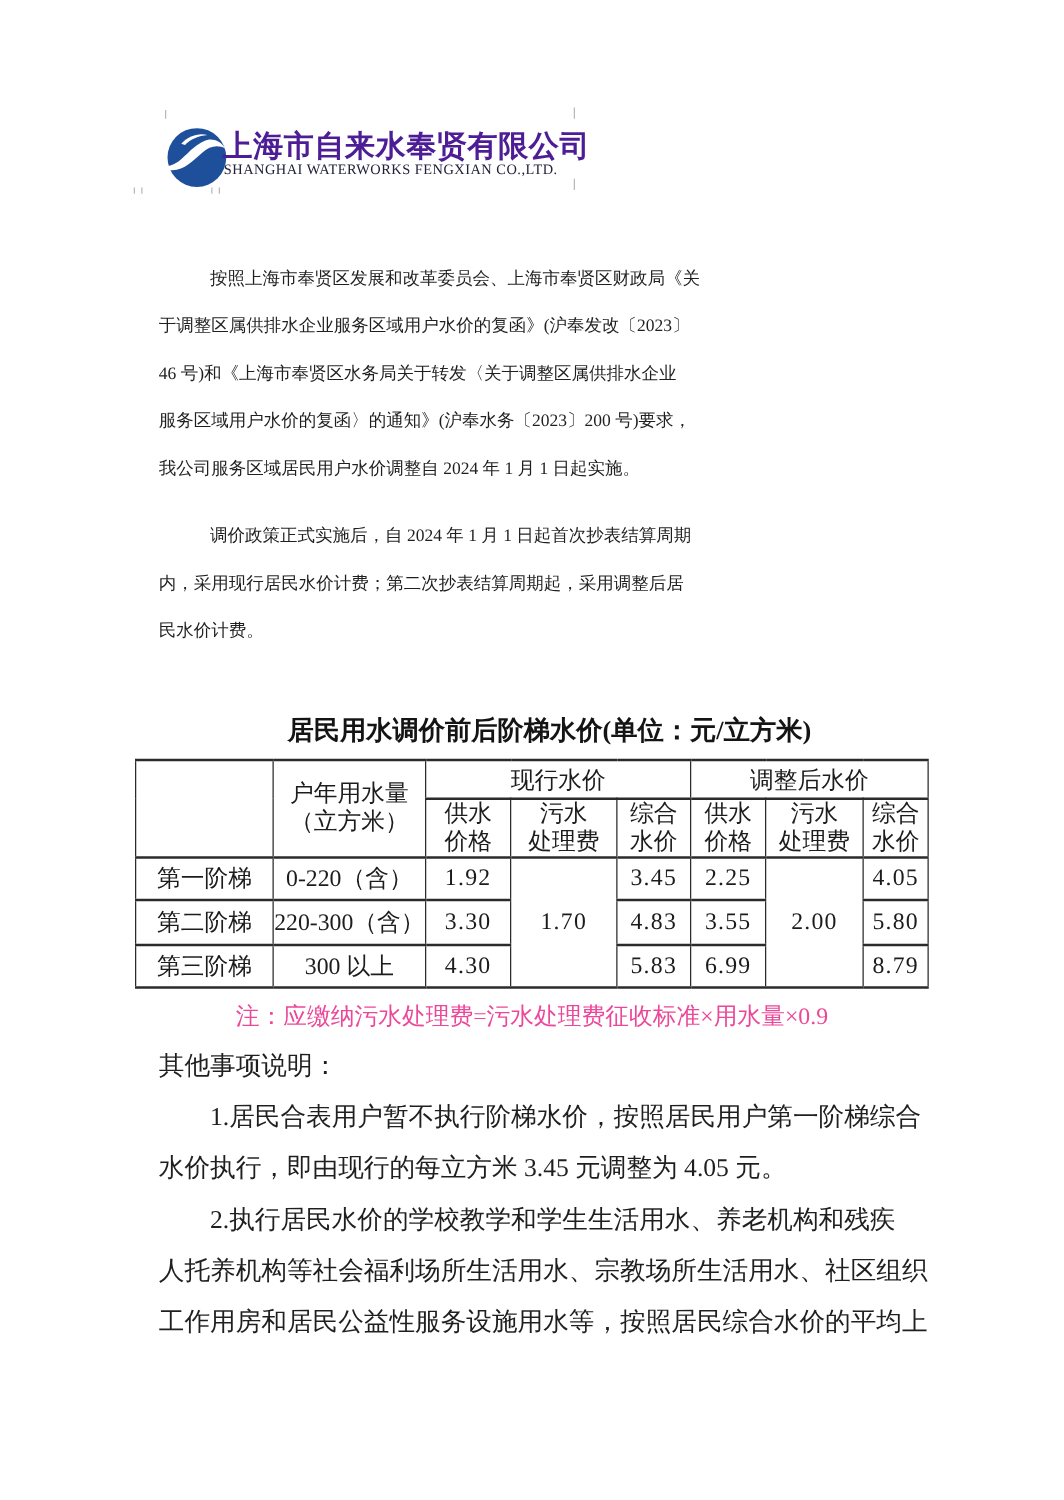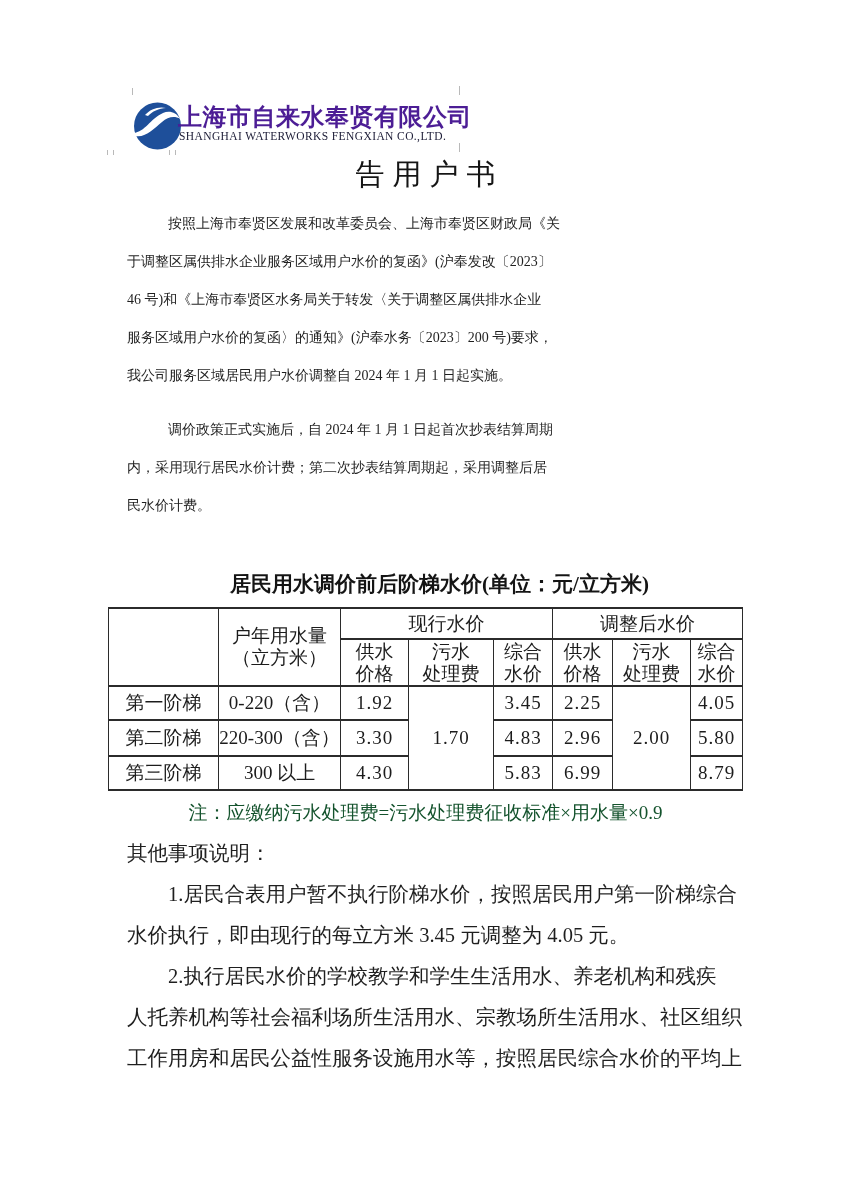--- a/index.html
+++ b/index.html
@@ -49,21 +49,21 @@
     font-size:19px; padding:0; color:#1c1c1c;
   }
   tr.h1 { height:31px;margin-top:44px; }
   tr.h2 { height:47px; }
   tr.dr0 { height:34px; } tr.dr1 { height:36px; } tr.dr2 { height:34px; }
   .cl { display:block; line-height:22px; }
   td.num { letter-spacing:1px; }
   
   .note {
     position:absolute; left:0; top:800px; width:100%;
-    text-align:center; font-size:19px; color:#14532d; white-space:nowrap;
+    text-align:center; font-size:19px; color:#ec4899; white-space:nowrap;
   }
   .bottom-text { position:absolute; left:127px; top:833px; width:640px; }
   .ol { height:41px; line-height:41px; font-size:20.5px; white-space:nowrap; }
 </style>
 </head>
 <body>
 
 <div class="page">
 
   <span class="mark" style="left:132px;top:88px;width:1px;height:7px;"></span>
@@ -75,21 +75,20 @@
   <span class="mark" style="left:175px;top:150px;width:1px;height:5px;"></span>
 
   <svg class="logo" viewBox="0 0 49 48" aria-hidden="true">
     <circle cx="24.5" cy="24" r="23.5" fill="#1e4f9a"></circle>
     <path d="M0.5 31 C 12 30 17 17 30 11 C 36 8 43 10 47.5 17 C 41 13.5 35 15 29 20 C 21 26.5 13 36 2 34 Z" fill="#ffffff"></path>
     <path d="M12 13 C 17 7 26 4 33 6 C 26 6.5 19 9.5 15 14 Z" fill="#ffffff"></path>
   </svg>
   <div class="company-cn">上海市自来水奉贤有限公司</div>
   <div class="company-en">SHANGHAI WATERWORKS FENGXIAN CO.,LTD.</div>
 
-  <h1 class="doc-title">告用户书</h1>
 
   <div class="body-text">
     <div class="bl indent">按照上海市奉贤区发展和改革委员会、上海市奉贤区财政局《关</div>
     <div class="bl">于调整区属供排水企业服务区域用户水价的复函》(沪奉发改〔2023〕</div>
     <div class="bl">46 号)和《上海市奉贤区水务局关于转发〈关于调整区属供排水企业</div>
     <div class="bl">服务区域用户水价的复函〉的通知》(沪奉水务〔2023〕200 号)要求，</div>
     <div class="bl">我公司服务区域居民用户水价调整自 2024 年 1 月 1 日起实施。</div>
     <div class="bl indent p2-start">调价政策正式实施后，自 2024 年 1 月 1 日起首次抄表结算周期</div>
     <div class="bl">内，采用现行居民水价计费；第二次抄表结算周期起，采用调整后居</div>
     <div class="bl">民水价计费。</div>
@@ -152,21 +151,21 @@
         <td class="num">3.45</td>
         <td class="num">2.25</td>
         <td class="num" rowspan="3">2.00</td>
         <td class="num">4.05</td>
       </tr>
       <tr class="dr1">
         <td>第二阶梯</td>
         <td>220-300（含）</td>
         <td class="num">3.30</td>
         <td class="num">4.83</td>
-        <td class="num">2.96</td>
+        <td class="num">3.55</td>
         <td class="num">5.80</td>
       </tr>
       <tr class="dr2">
         <td>第三阶梯</td>
         <td>300 以上</td>
         <td class="num">4.30</td>
         <td class="num">5.83</td>
         <td class="num">6.99</td>
         <td class="num">8.79</td>
       </tr>

